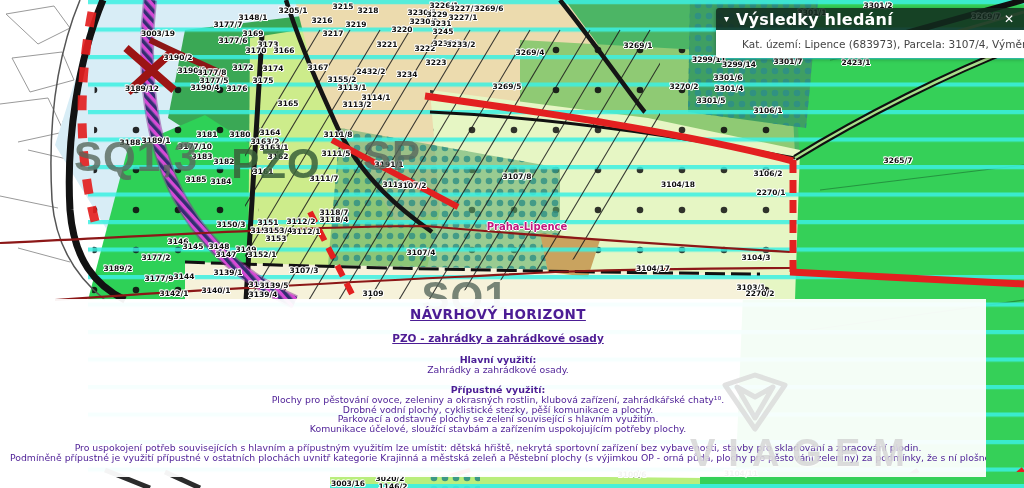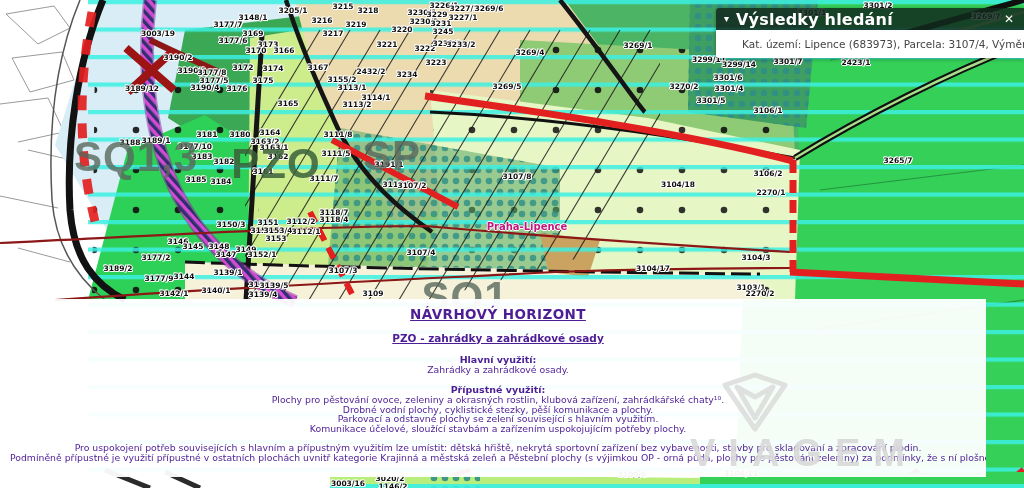--- a/index.html
+++ b/index.html
@@ -275,21 +275,21 @@
       <span class="plbl" style="left: 274px; top: 285px;">3139/5</span>
       <span class="plbl" style="left: 263px; top: 294px;">3139/4</span>
       <span class="plbl" style="left: 231px; top: 224px;">3150/3</span>
       <span class="plbl" style="left: 261px; top: 230px;">3154</span>
       <span class="plbl" style="left: 278px; top: 230px;">3153/4</span>
       <span class="plbl" style="left: 268px; top: 222px;">3151</span>
       <span class="plbl" style="left: 276px; top: 238px;">3153</span>
       <span class="plbl" style="left: 262px; top: 254px;">3152/1</span>
       <span class="plbl" style="left: 301px; top: 221px;">3112/2</span>
       <span class="plbl" style="left: 306px; top: 231px;">3112/1</span>
-      <span class="plbl" style="left: 304px; top: 270px; margin-left: 39px;">3107/3</span>
+      <span class="plbl" style="left: 304px; top: 270px;">3107/3</span>
       <span class="plbl" style="left: 348px; top: 483px;">3003/16</span>
       <span class="plbl" style="left: 390px; top: 478px;">3020/2</span>
       <span class="plbl" style="left: 393px; top: 486px;">1146/2</span>
       <span class="plbl" style="left: 632px; top: 474px;">3100/6</span>
       <span class="plbl" style="left: 741px; top: 473px;">3104/11</span>
       <span class="plbl zone" style="left: 136px; top: 157px;">SQ1,3</span>
       <span class="plbl zone zone-pzo" style="left: 276px; top: 164px;">PZO</span>
       <span class="plbl zone" style="left: 392px; top: 156px;">SP</span>
       <span class="plbl zone" style="left: 465px; top: 297px;">SQ1</span>
       <span class="plbl bnd" style="left: 527px; top: 226px;">Praha-Lipence</span>

